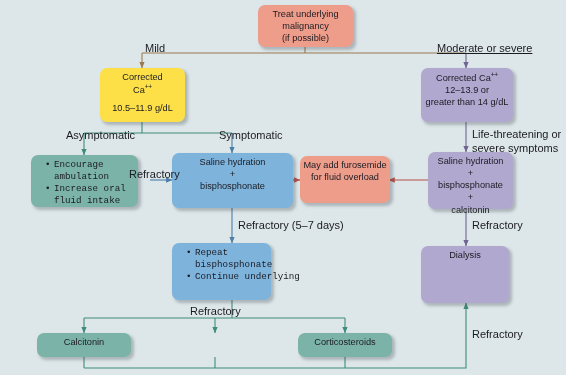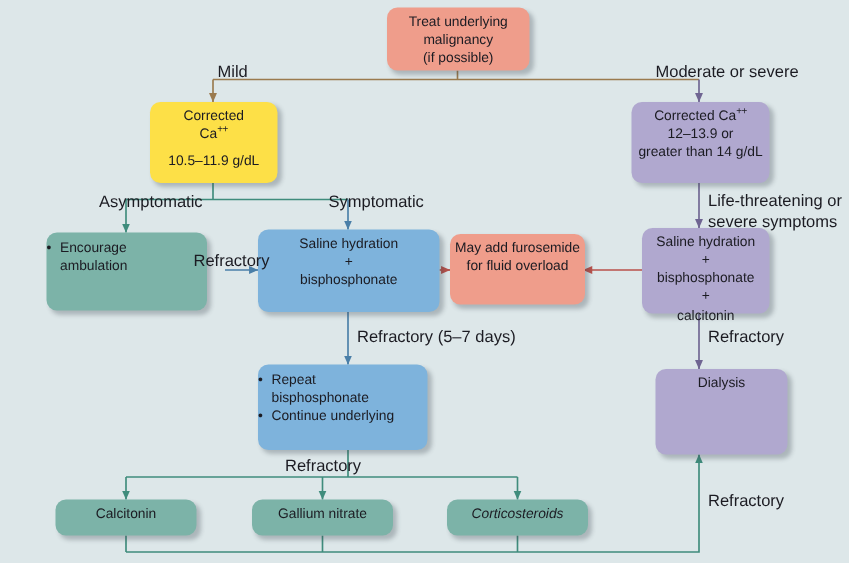--- a/index.html
+++ b/index.html
@@ -31,21 +31,22 @@
   .node .ln { display: block; white-space: nowrap; }
   .salmon { background: #ef9d8b; }
   .tan    { background: #fde047; }
   .purple { background: #b0a8cf; }
   .blue   { background: #7eb3dc; }
   .green  { background: #7cb3a8; }
 
   .bullets {
     align-items: flex-start;
     text-align: left;
-    padding: 4px 0;
+    padding: 4px 14px;
+    font-family: Liberation Mono, monospace;
   }
   .bullets .bl {
     display: block;
     position: relative;
     padding-left: 9px;
     white-space: nowrap;
   }
   .bullets .bl::before {
     content: "\2022";
     position: absolute; left: 0; top: -0.5px;
@@ -144,20 +145,24 @@
     <span class="ln"><span>Corrected Ca</span><span class="sup">++</span></span>
     <span class="ln">12–13.9 or</span>
     <span class="ln">greater than 14 g/dL</span>
   </div>
 
   <div class="node green bullets" style="left:31px; top:155px; width:107px; height:52px;">
     <span class="bl">
       <span>Encourage</span>
       <span class="cont">ambulation</span>
     </span>
+    <span class="bl">
+      <span>Increase oral</span>
+      <span class="cont">fluid intake</span>
+    </span>
   </div>
 
   <div class="node blue" style="left:172px; top:153px; width:121px; height:55px;">
     <span class="ln">Saline hydration</span>
     <span class="ln">+</span>
     <span class="ln">bisphosphonate</span>
   </div>
 
   <div class="node salmon" style="left:300px; top:156px; width:90px; height:47px;">
     <span class="ln">May add furosemide</span>
@@ -165,49 +170,46 @@
   </div>
 
   <div class="node purple" style="left:428px; top:152px; width:85px; height:57px;">
     <span class="ln">Saline hydration</span>
     <span class="ln">+</span>
     <span class="ln">bisphosphonate</span>
     <span class="ln">+</span>
     <span class="ln">calcitonin</span>
   </div>
 
-  <div class="node blue bullets" style="left:172px; top:243px; width:113px; height:57px;">
+  <div class="node blue bullets" style="left:172px; top:243px; width:99px; height:57px;">
     <span class="bl">
       <span>Repeat</span>
       <span class="cont">bisphosphonate</span>
     </span>
     <span class="bl">
       <span>Continue underlying</span>
     </span>
   </div>
 
-  <div class="node purple" style="left:421px; top:246px; width:88px; height:57px;margin-left:16px;">
+  <div class="node purple" style="left:421px; top:246px; width:88px; height:57px;">
     <span class="ln">Dialysis</span>
   </div>
 
   <div class="node green" style="left:37px; top:333px; width:94px; height:24px;">
     <span class="ln">Calcitonin</span>
   </div>
 
-  <div class="node green" style="left:168px; top:333px; width:94px; height:24px;">
-    <span class="ln">Gallium nitrate</span>
-  </div>
-
-  <div class="node green" style="left:298px; top:333px; width:94px; height:24px;font-style:italic;">
+
+  <div class="node green" style="left:298px; top:333px; width:94px; height:24px;">
     <span class="ln">Corticosteroids</span>
   </div>
 
   <div class="edge-label" style="left:145px; top:42px;">Mild</div>
 
-  <div class="edge-label" style="left:437px; top:42px;">Moderate or severe</div>
+  <div class="edge-label" style="left:437px; top:42px;text-decoration:underline;">Moderate or severe</div>
 
   <div class="edge-label" style="left:18px; top:129px;margin-left:48px;">Asymptomatic</div>
 
   <div class="edge-label" style="left:219px; top:129px;">Symptomatic</div>
 
   <div class="edge-label" style="left:129px; top:168px;">Refractory</div>
 
   <div class="edge-label" style="left:472px; top:128px;">
     <span>Life-threatening or</span><br>
     <span>severe symptoms</span>

